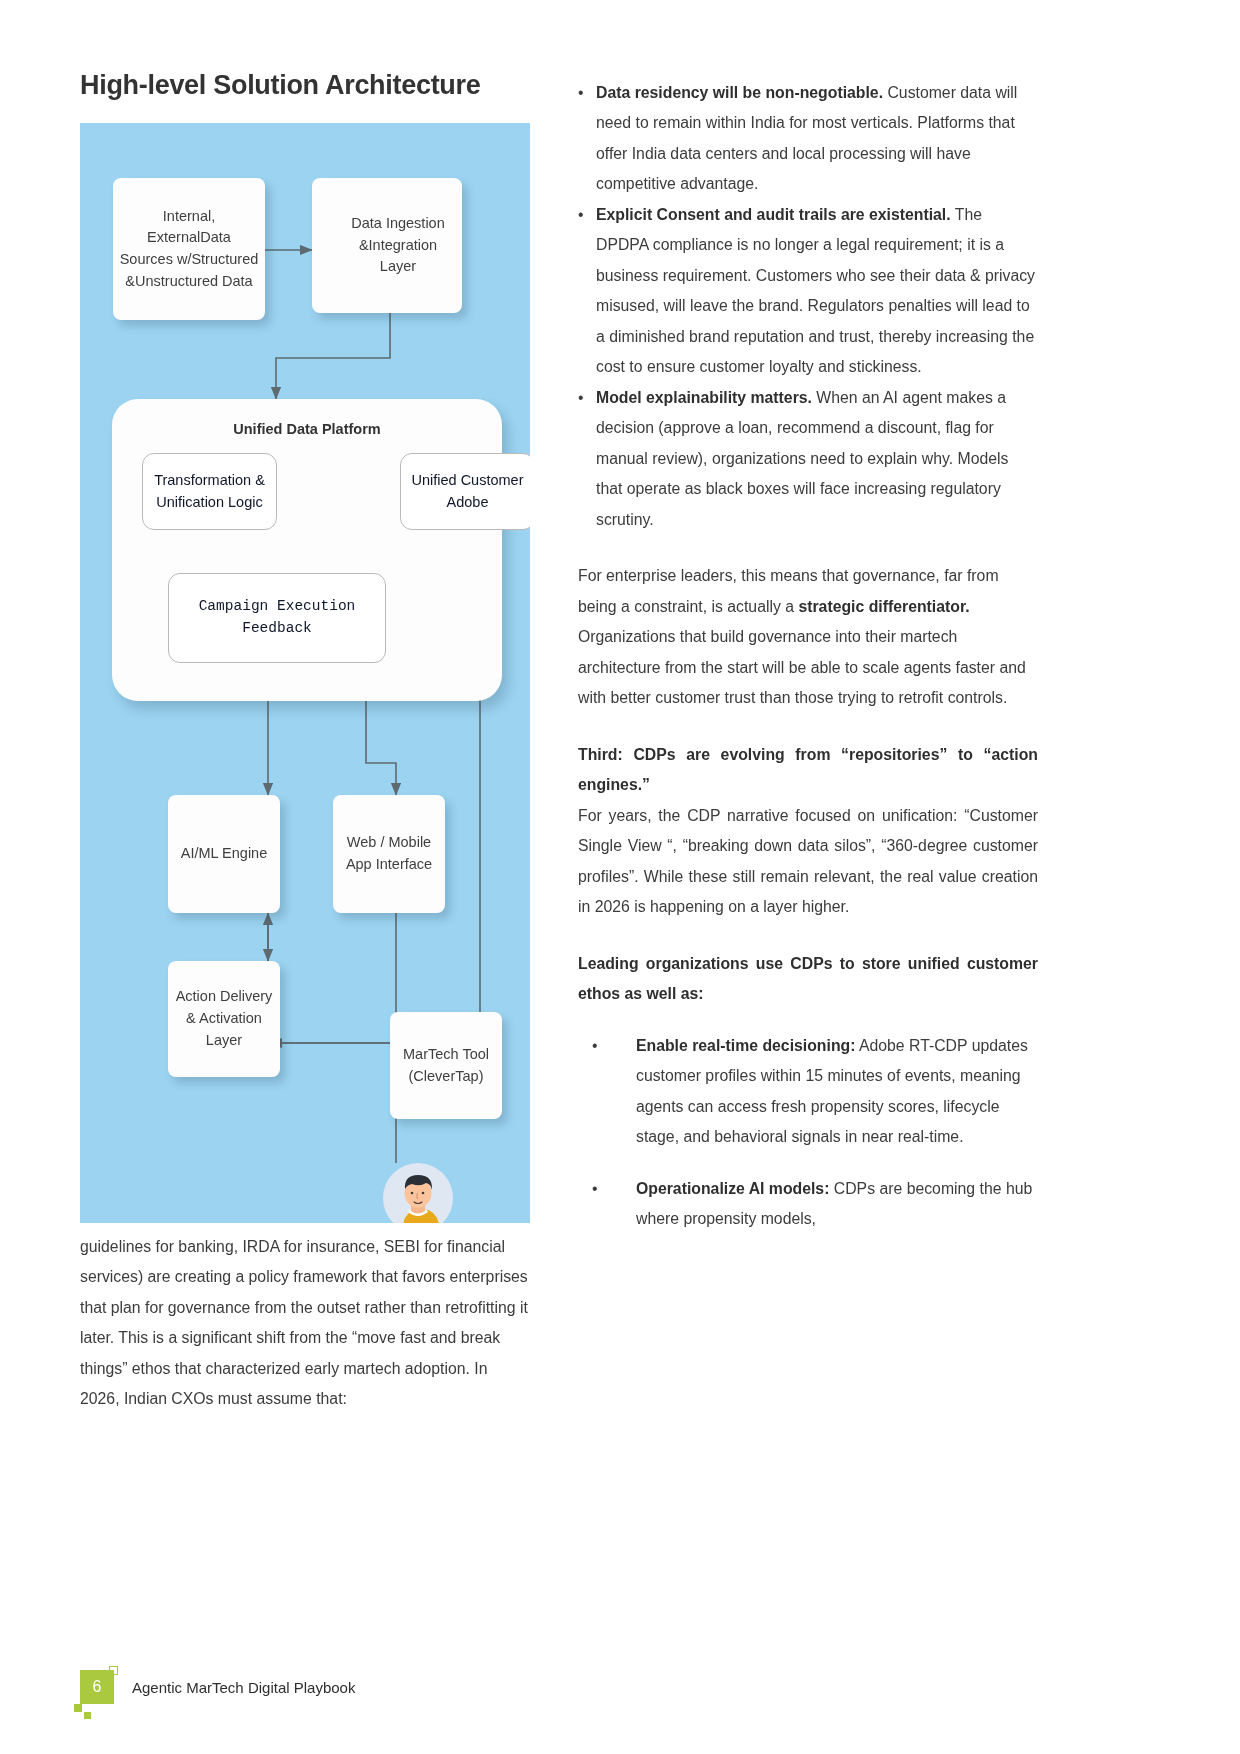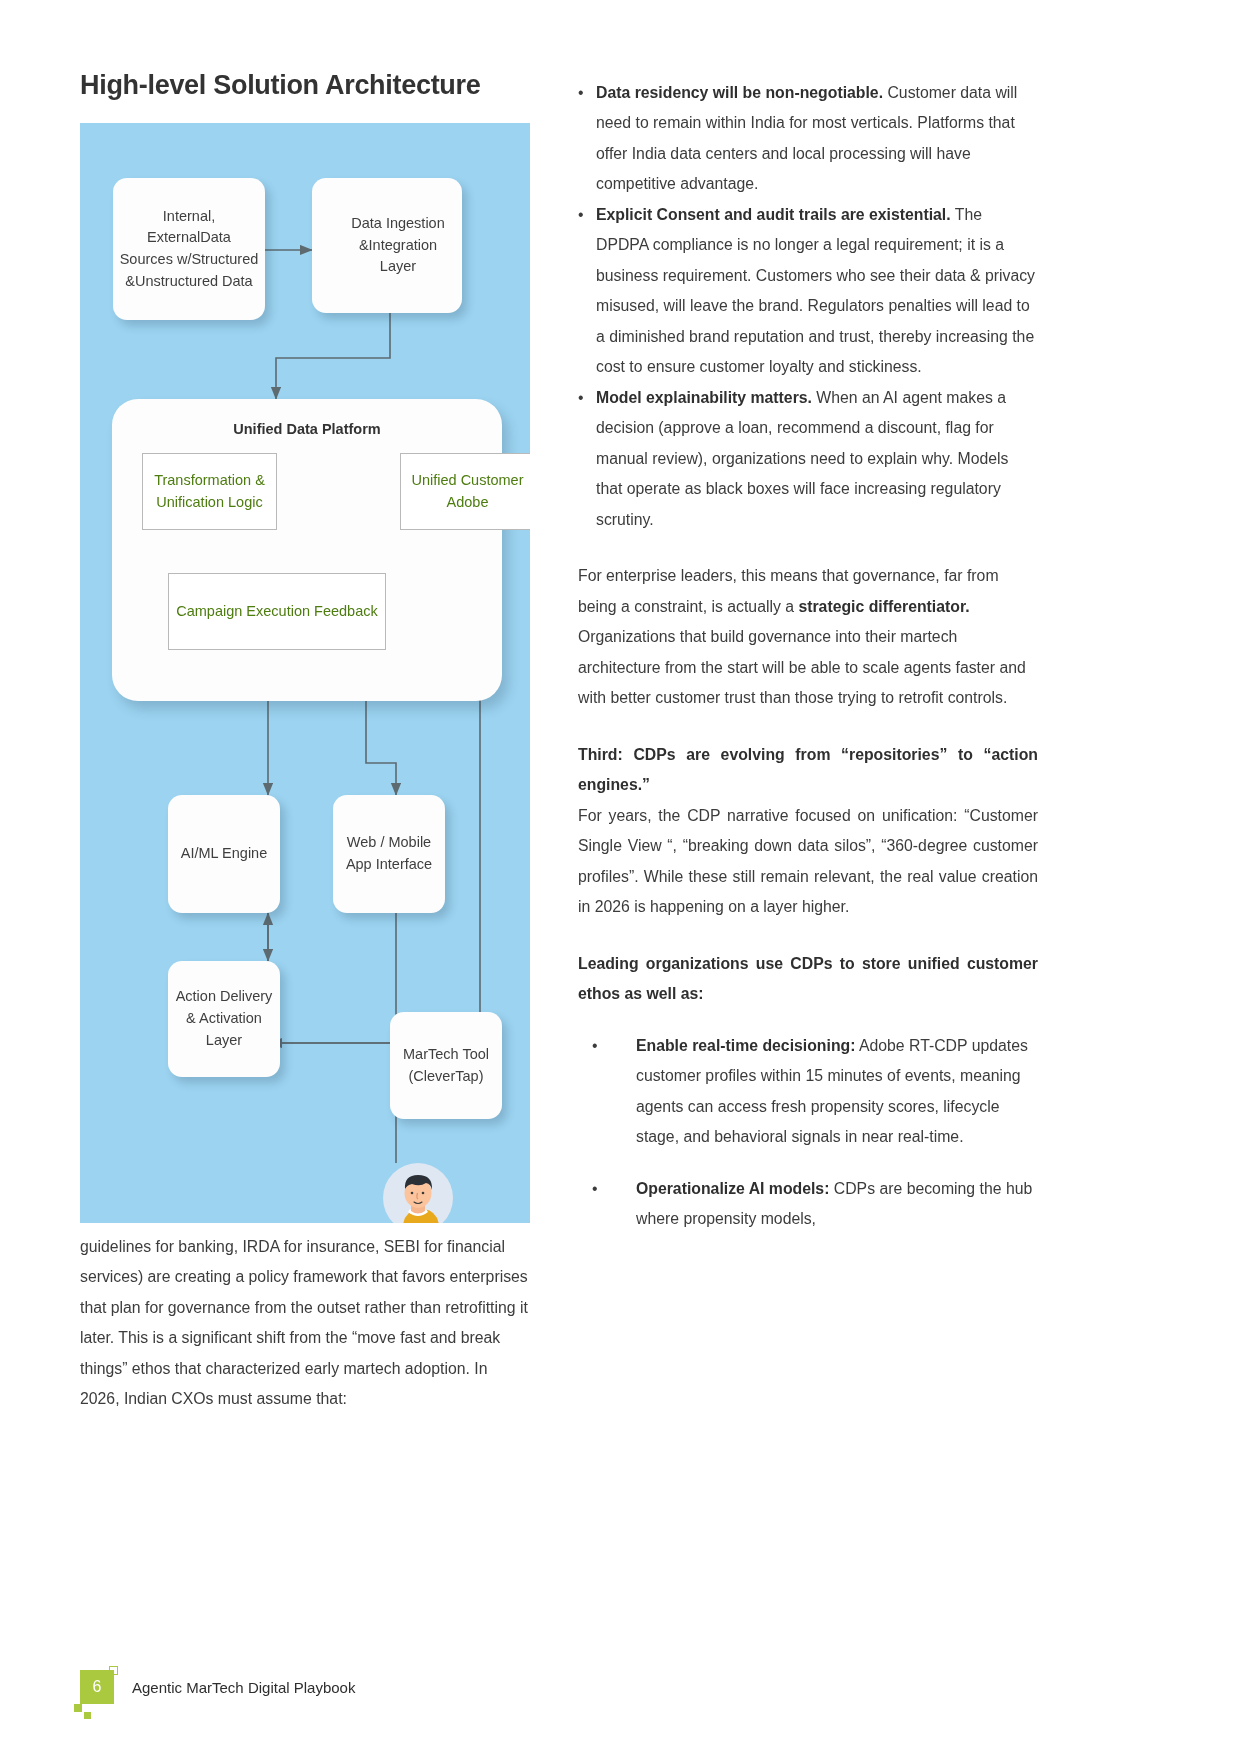--- a/index.html
+++ b/index.html
@@ -22,44 +22,44 @@
   }
 
   
   .diagram {
     position: relative; width: 450px; height: 1100px;
     background: #9bd3f0; overflow: hidden;
   }
   .node {
     position: absolute;
     background: #fdfdfd;
-    border-radius: 14px;
+    border-radius: 8px;
     box-shadow: 5px 6px 9px rgba(40,70,90,0.22);
     display: flex; align-items: center; justify-content: center;
     text-align: center;
     font-size: 14.5px; line-height: 1.5; color: #3f3f3f;
     padding: 6px;
   }
   .platform {
     position: absolute;
     background: #fdfdfd;
     border-radius: 26px;
     box-shadow: 6px 8px 12px rgba(40,70,90,0.22);
   }
   .platform-title {
     position: absolute; width: 100%; top: 22px; left: 0;
     text-align: center; font-size: 14.5px; font-weight: bold; color: #333;
   }
   .inner-node {
     position: absolute;
     background: #ffffff;
     border: 1px solid #b9b9b9;
-    border-radius: 0;
+    border-radius: 12px;
     display: flex; align-items: center; justify-content: center;
-    text-align: center; font-size: 14.5px; line-height: 1.5; color: #4d7c0f;
+    text-align: center; font-size: 14.5px; line-height: 1.5; color: #0f172a;
     padding: 4px;
   }
   .diag-svg { position: absolute; left: 0; top: 0; width: 450px; height: 1100px; }
   .avatar-wrap {
     position: absolute; left: 303px; top: 1040px;
     width: 70px; height: 70px;
   }
   .avatar-circle {
     width: 70px; height: 70px; border-radius: 50%;
     background: #dfe7f2; overflow: hidden; position: relative;
@@ -183,21 +183,21 @@
       </div>
 
       <div class="inner-node" style="left:62px; top:330px; width:135px; height:77px;">
         <span>Transformation &amp; Unification Logic</span>
       </div>
 
       <div class="inner-node" style="left:320px; top:330px; width:135px; height:77px;">
         <span>Unified Customer Adobe</span>
       </div>
 
-      <div class="inner-node" style="left:88px; top:450px; width:218px; height:77px;">
+      <div class="inner-node" style="left:88px; top:450px; width:218px; height:90px;font-family:Liberation Mono, monospace;">
         <span>Campaign Execution Feedback</span>
       </div>
 
       <div class="node" style="left:88px; top:672px; width:112px; height:118px;">
         <span>AI/ML Engine</span>
       </div>
 
       <div class="node" style="left:253px; top:672px; width:112px; height:118px;">
         <span>Web / Mobile App Interface</span>
       </div>

